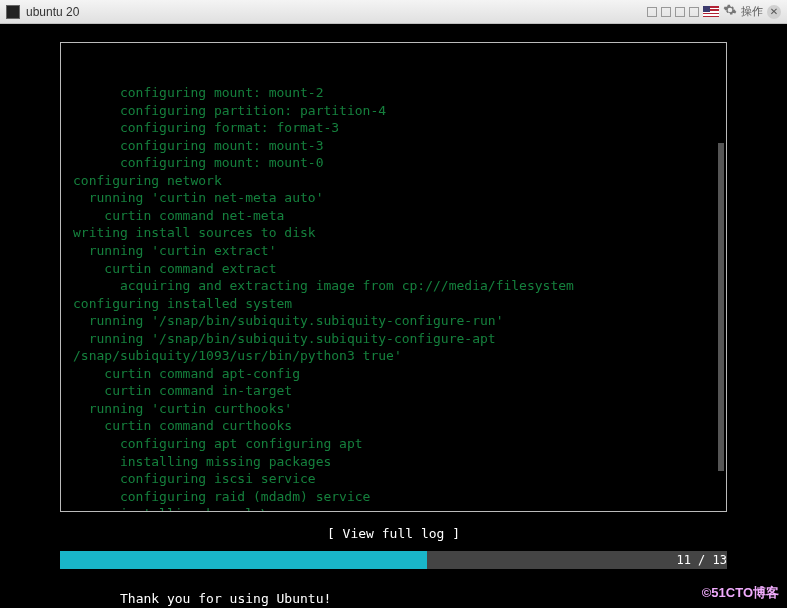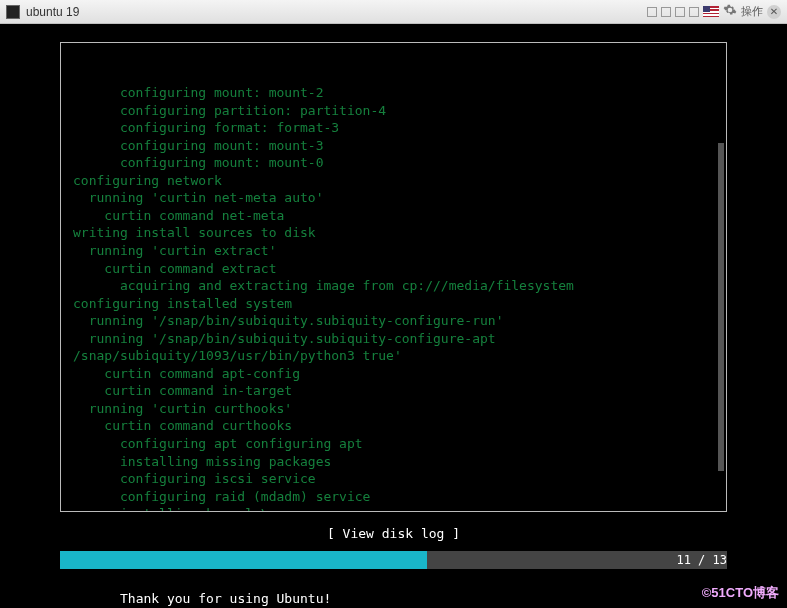--- a/index.html
+++ b/index.html
@@ -133,21 +133,21 @@
     font-weight: bold;
     text-shadow: 0 0 3px #000;
   }
 </style>
 </head>
 <body>
 
 <div class="titlebar">
   <div class="title-left">
     <span class="title-icon"></span>
-    <span>ubuntu 19</span>
+    <span>ubuntu 20</span>
   </div>
   <div class="title-right">
     <span class="mini-box"></span>
     <span class="mini-box"></span>
     <span class="mini-box"></span>
     <span class="mini-box"></span>
     <span class="flag"></span>
     <span class="gear-icon">
       <svg viewBox="0 0 24 24">
           <path fill="#777" d="M12 8a4 4 0 100 8 4 4 0 000-8zm9 4a7 7 0 01-.1 1.2l2 1.6-2 3.4-2.4-1a7 7 0 01-2 .1l-.4 2.6h-4l-.4-2.6a7 7 0 01-2-1.2l-2.4 1-2-3.4 2-1.6A7 7 0 013 12a7 7 0 01.1-1.2l-2-1.6 2-3.4 2.4 1a7 7 0 012-1.2L8 3h4l.4 2.6a7 7 0 012 1.2l2.4-1 2 3.4-2 1.6A7 7 0 0121 12z"></path>
@@ -184,21 +184,21 @@
   running 'curtin curthooks'
     curtin command curthooks
       configuring apt configuring apt
       installing missing packages
       configuring iscsi service
       configuring raid (mdadm) service
       installing kernel \</div>
       <div class="log-scroll"></div>
     </div>
 
-    <div class="view-log-btn">[ View disk log ]</div>
+    <div class="view-log-btn">[ View full log ]</div>
   </div>
 
   <div class="progress-wrap">
     <div class="progress-fill" id="progress-fill" style="width: 55%;"></div>
     <span class="progress-label">11 / 13</span>
   </div>
 
   <div class="footer-msg">Thank you for using Ubuntu!</div>
 
   <div class="watermark">©51CTO博客</div>

